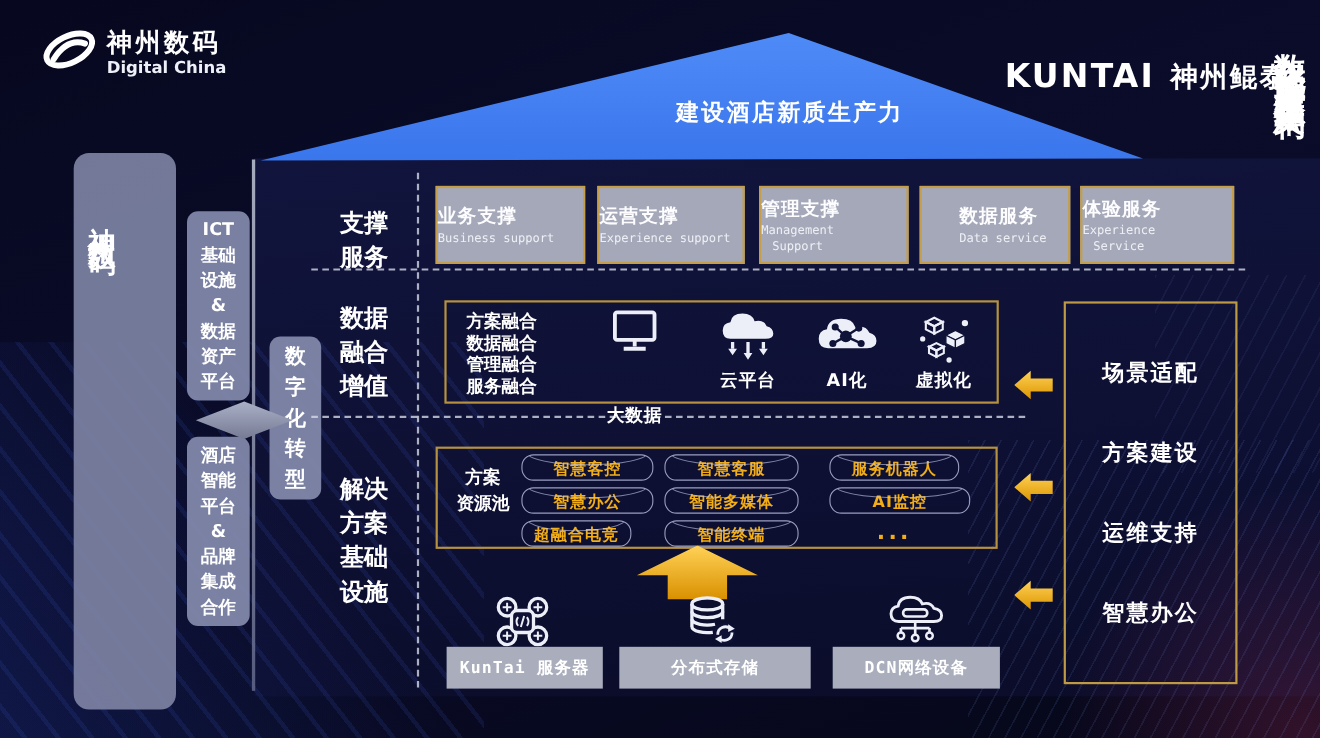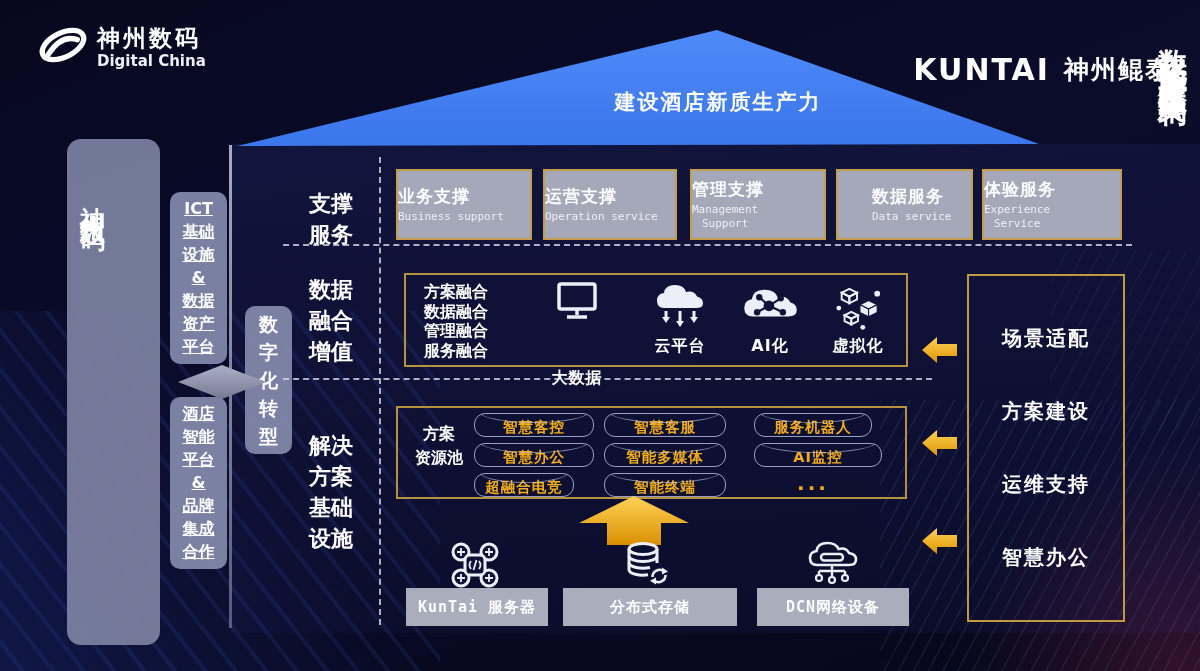--- a/index.html
+++ b/index.html
@@ -35,21 +35,21 @@
   .wall{left:229px;top:145px;width:3px;height:483px;
     background:linear-gradient(180deg,#c3c7d8,#62688a);opacity:.85;}
   
   .left-panel{left:67px;top:139px;width:93px;height:506px;border-radius:14px;
     background:rgba(127,133,165,.9);}
   .v-text{writing-mode:vertical-rl;text-orientation:upright;font-weight:bold;color:#fff;}
   .lp-title{right:7px;top:26px;height:456px;font-size:29px;letter-spacing:4px;}
   .lp-brand{left:9px;top:186px;height:170px;font-size:25px;letter-spacing:7px;}
   .side-box{border-radius:10px;background:rgba(132,139,172,.92);text-align:center;
     font-weight:bold;color:#fff;}
-  .ict-box,.hotel-box{left:170px;width:57px;height:172px;font-size:16px;line-height:23px;padding-top:5px;box-sizing:border-box;text-decoration:underline;}
+  .ict-box,.hotel-box{left:170px;width:57px;height:172px;font-size:16px;line-height:23px;padding-top:5px;box-sizing:border-box;}
   .ict-box{top:192px;} .hotel-box{top:397px;}
   .transform-box{left:245px;top:306px;width:47px;height:148px;font-size:19px;line-height:28px;padding-top:4px;box-sizing:border-box;}
   
   .row-label{left:294px;width:74px;text-align:center;font-size:22px;font-weight:bold;line-height:31px;}
   .dash-h{border-top:2px dashed rgba(212,216,230,.8);height:0;}
   .dash-v{border-left:2px dashed rgba(212,216,230,.8);width:0;}
   
   .svc-box{top:169px;height:71px;background:#a4a8b8;border:2px solid #c59e4b;box-sizing:border-box;
     display:flex;flex-direction:column;align-items:flex-start;justify-content:center;gap:2px;}
   .svc-cn{font-size:17px;font-weight:bold;color:#fdfdff;letter-spacing:1px;}
@@ -164,21 +164,21 @@
   <div class="abs dash-h" style="left:283px;top:244px;width:849px;"></div>
   <div class="abs dash-h" style="left:283px;top:378px;width:649px;"></div>
   <div class="abs dash-v" style="left:379px;top:157px;height:468px;"></div>
 
   <div class="abs svc-box" style="left:396px;width:136px;">
     <div class="svc-cn">业务支撑</div>
     <div class="svc-en pre">Business support</div>
   </div>
   <div class="abs svc-box" style="left:543px;width:134px;">
     <div class="svc-cn">运营支撑</div>
-    <div class="svc-en pre">Operation service</div>
+    <div class="svc-en pre">Experience support</div>
   </div>
   <div class="abs svc-box" style="left:690px;width:136px;">
     <div class="svc-cn">管理支撑</div>
     <div class="svc-en pre">Management
 Support</div>
   </div>
   <div class="abs svc-box" style="left:836px;width:137px;padding-left:34px;">
     <div class="svc-cn">数据服务</div>
     <div class="svc-en pre">Data service</div>
   </div>

